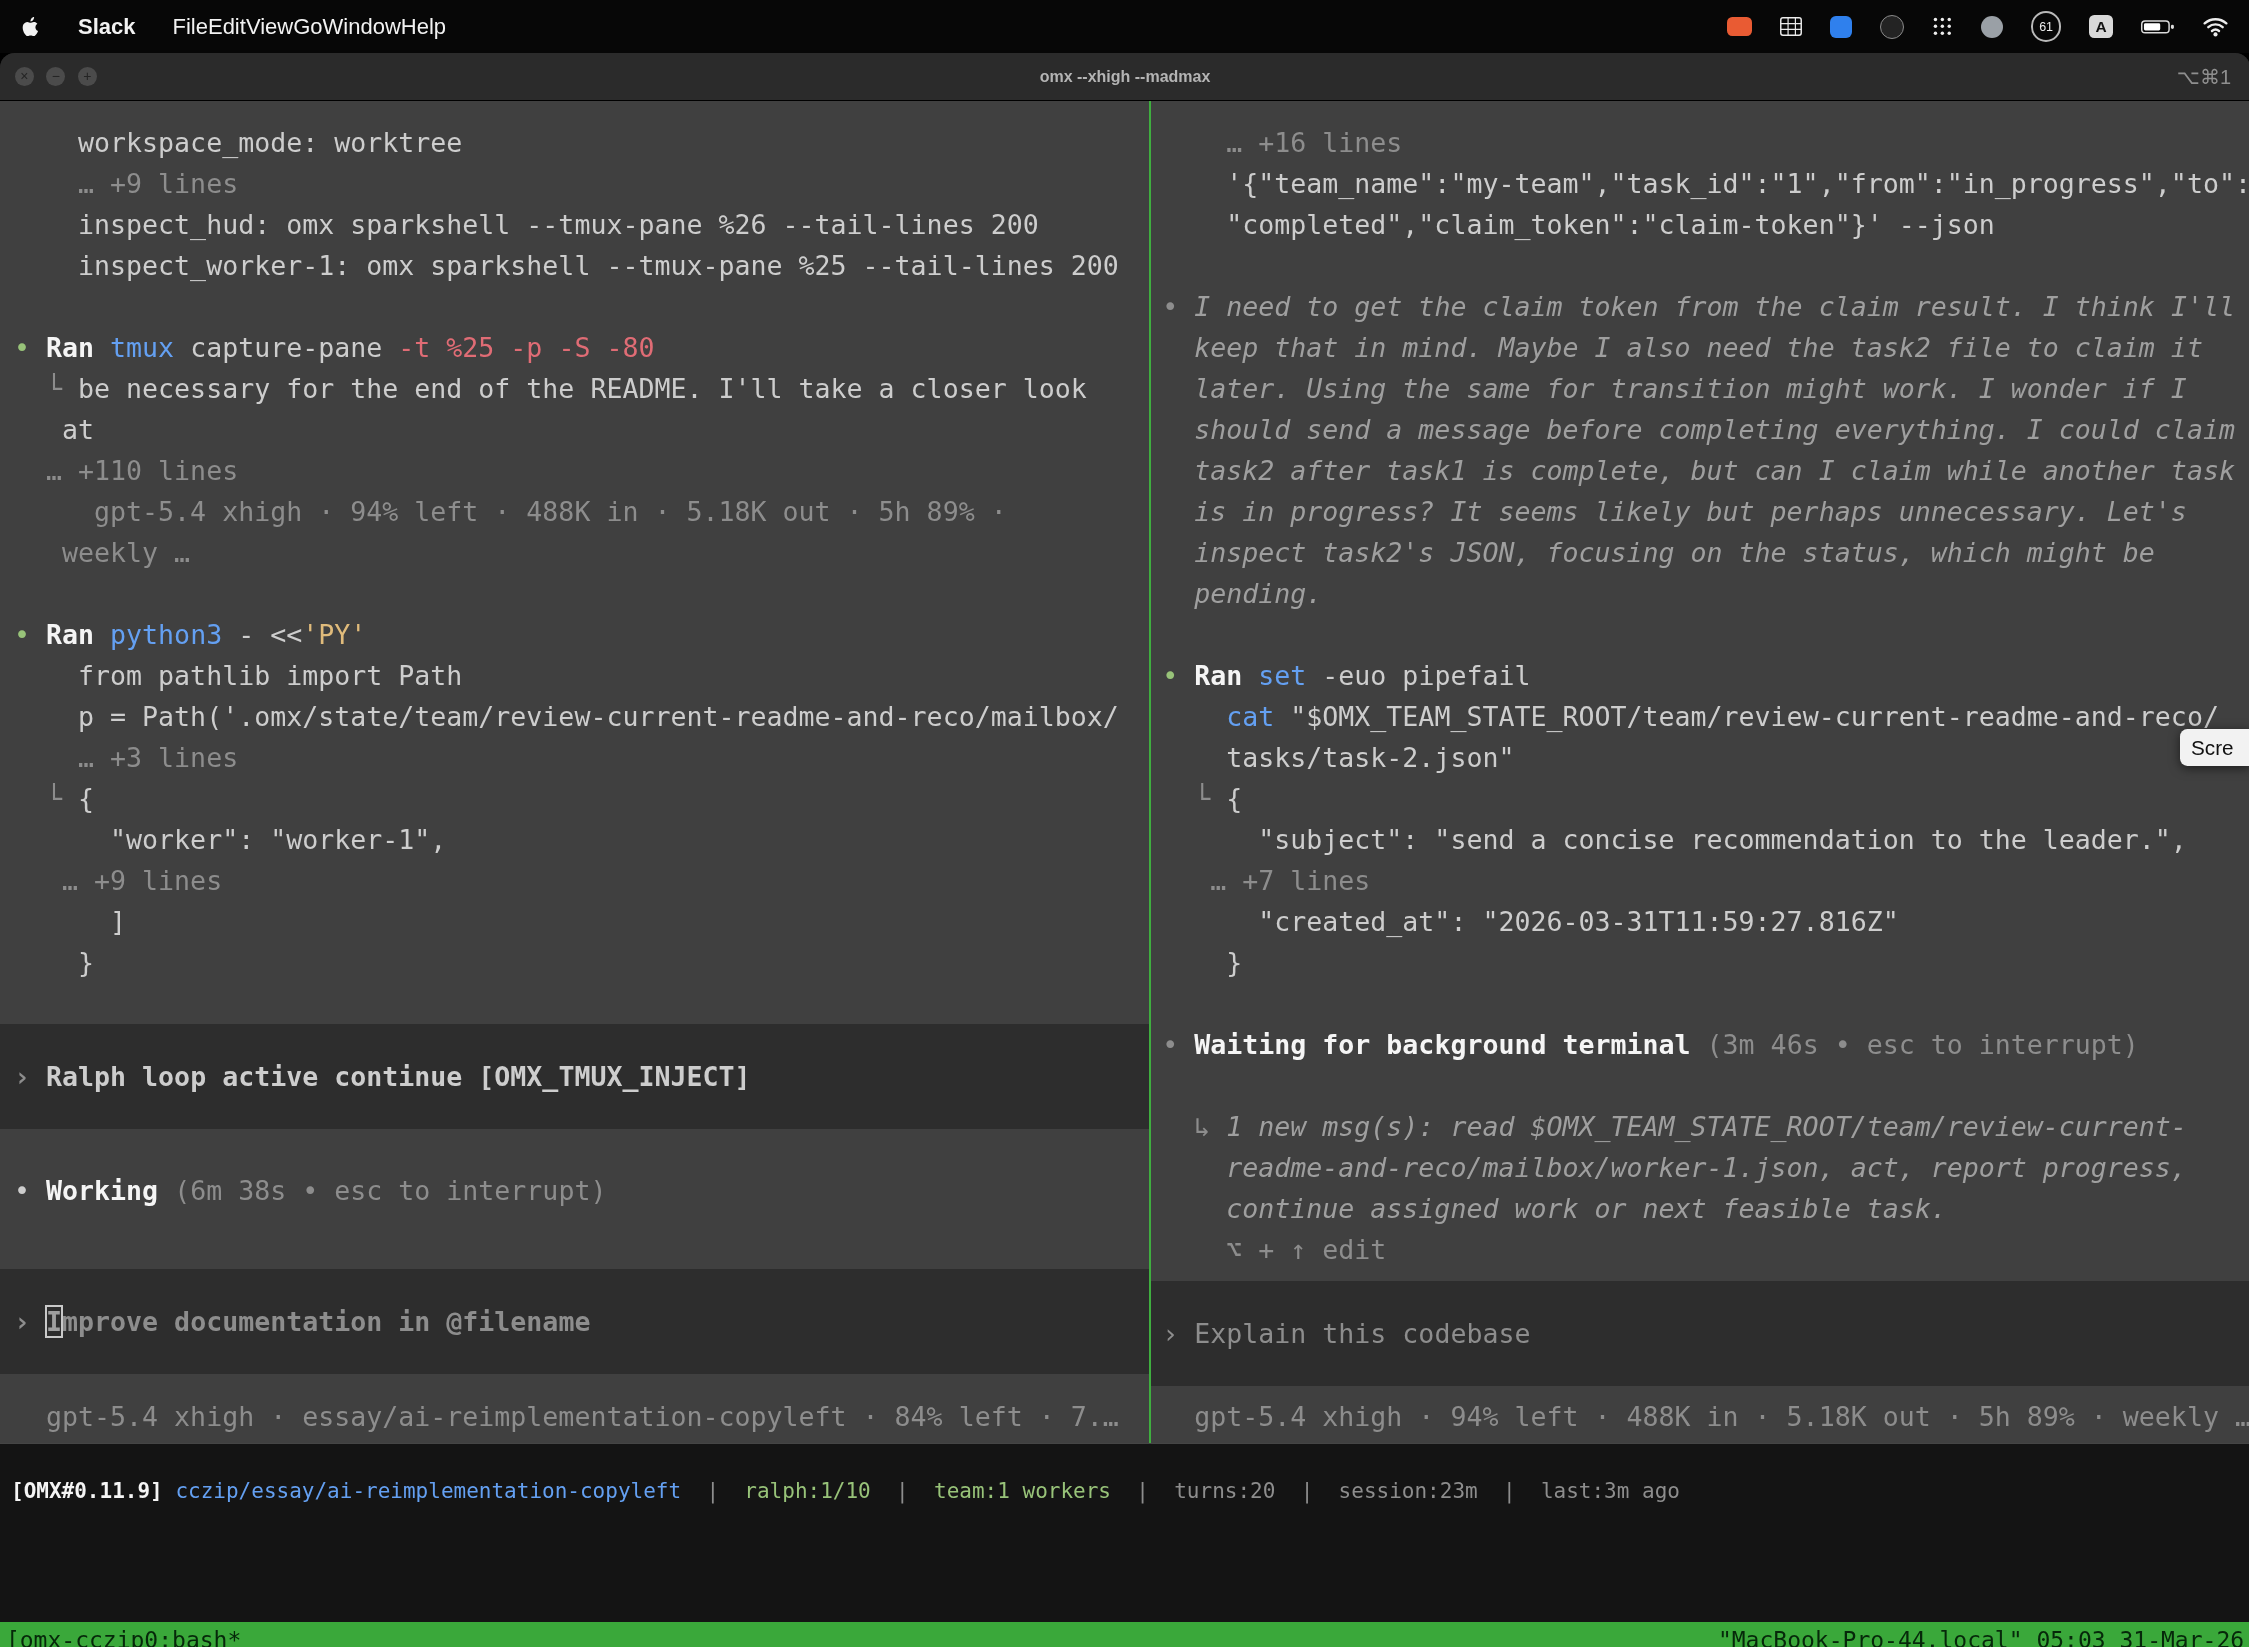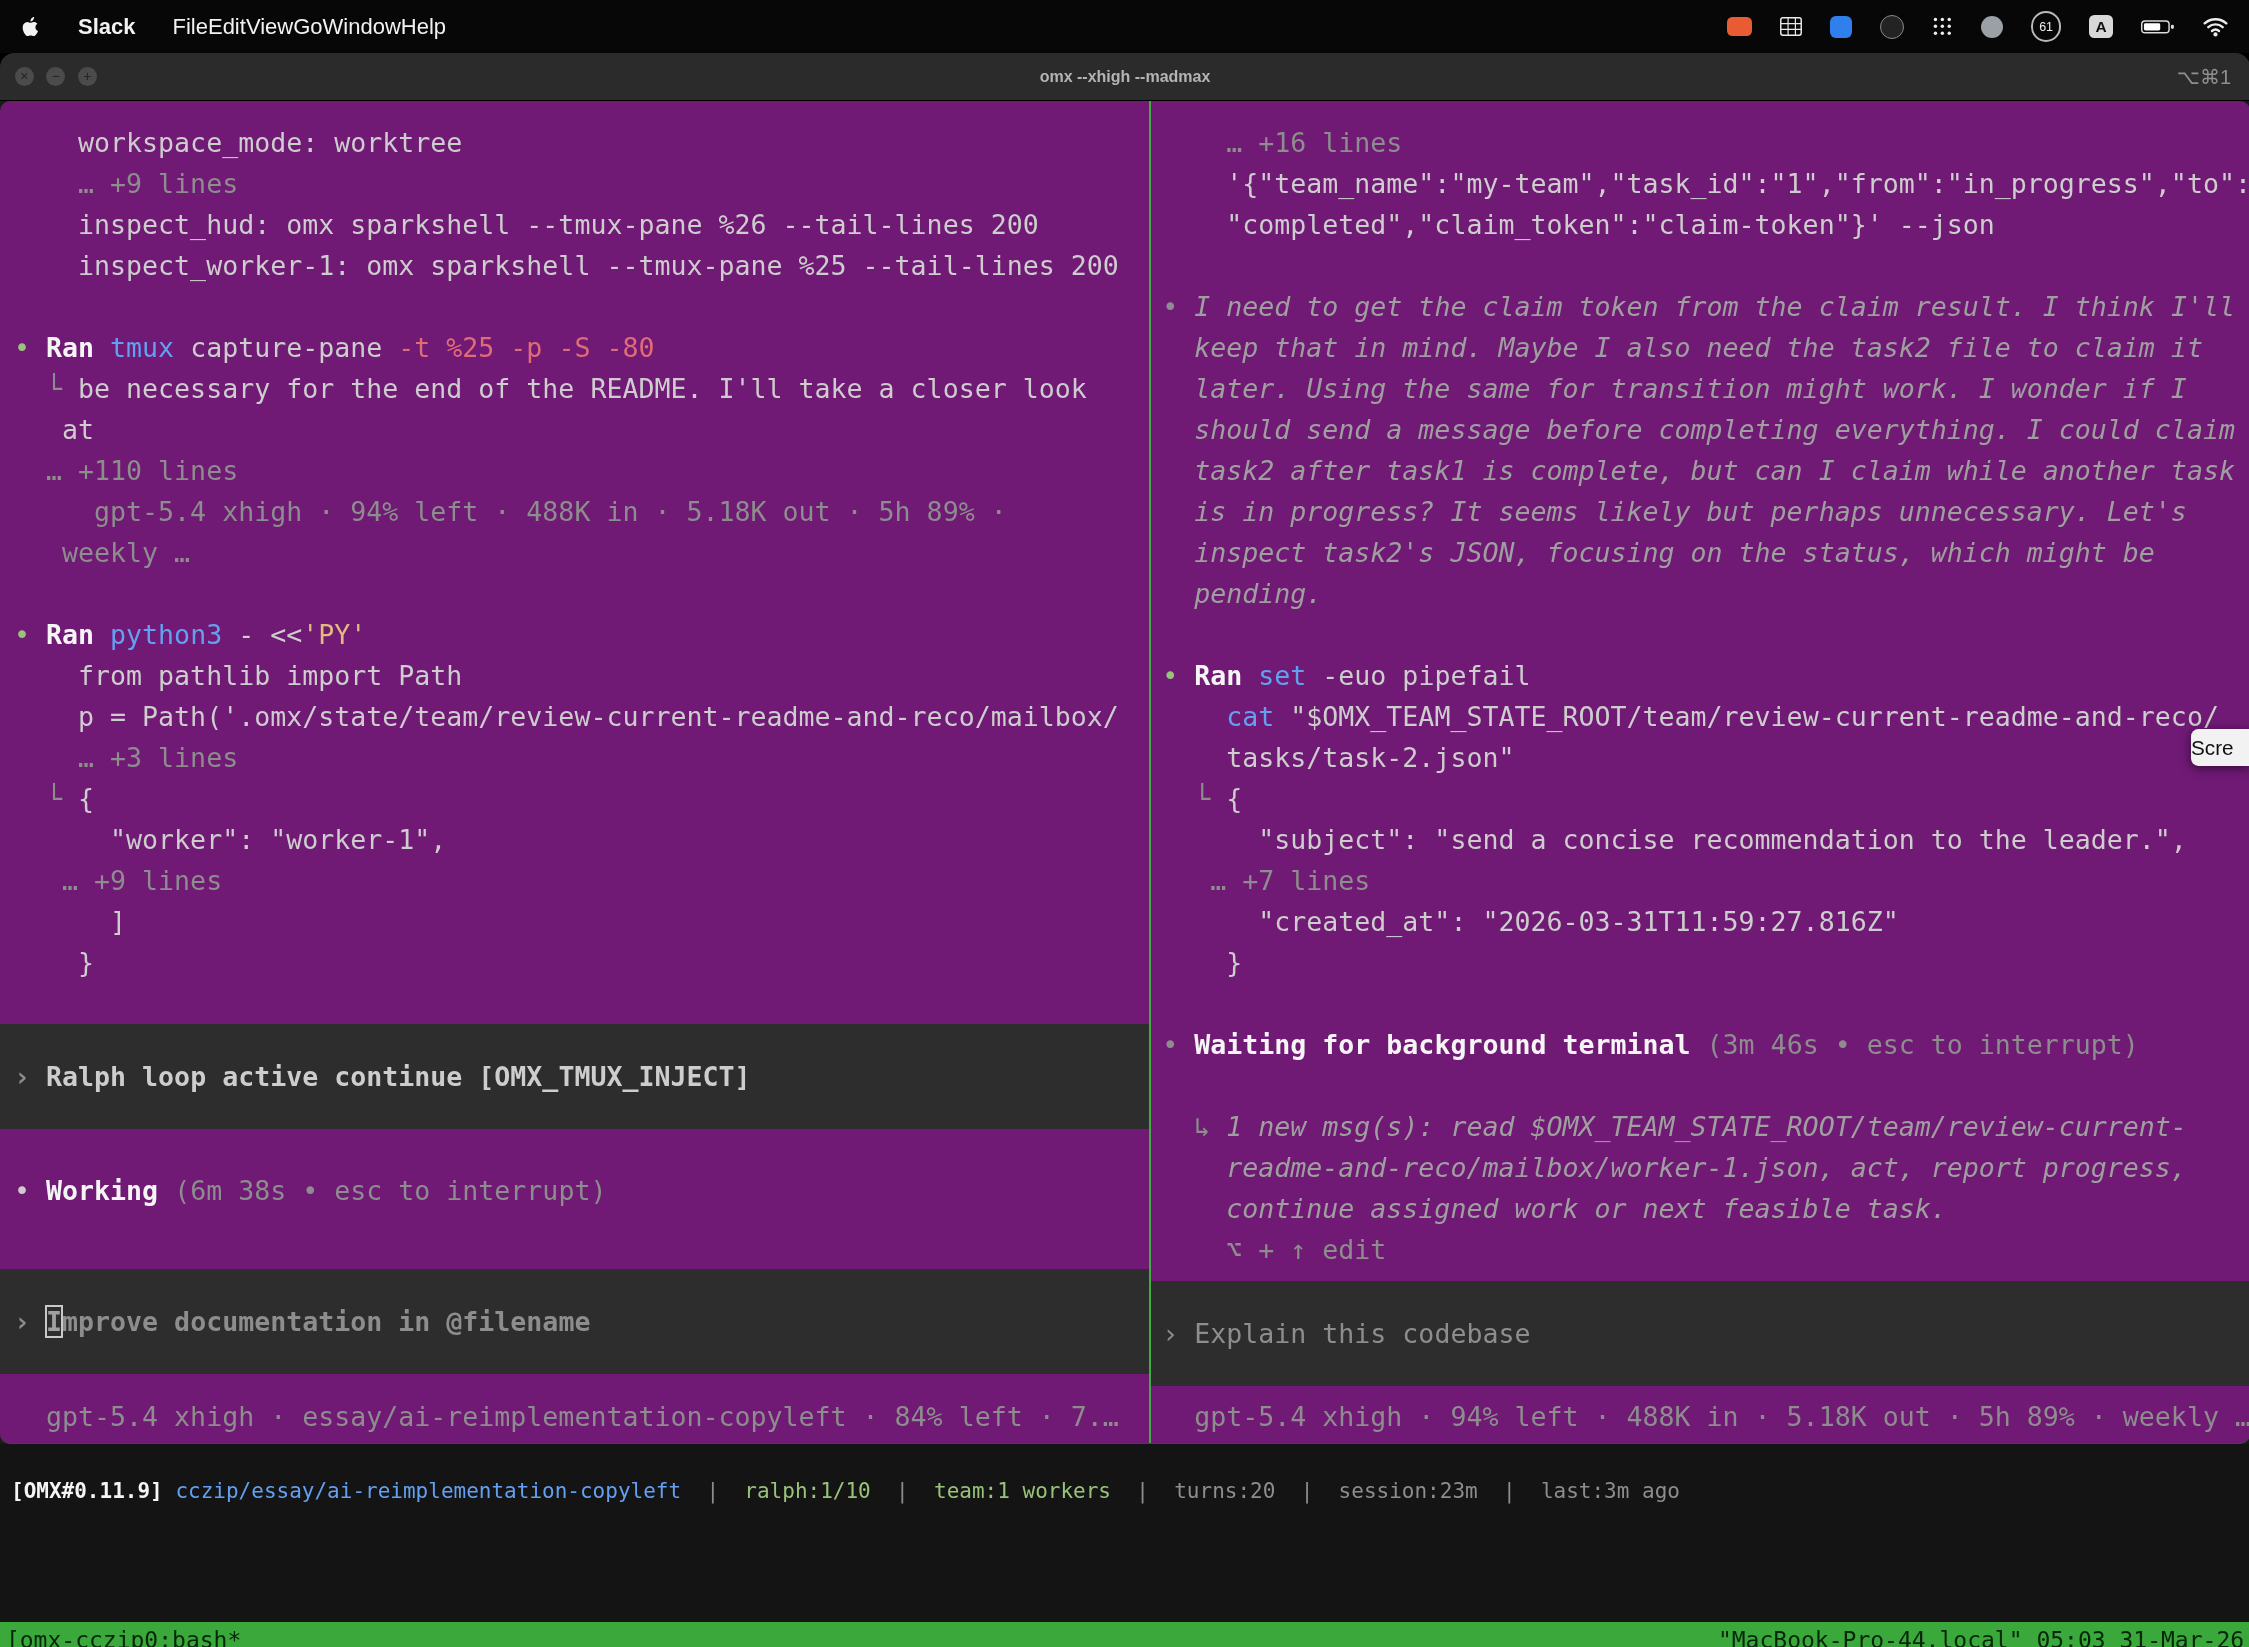--- a/index.html
+++ b/index.html
@@ -31,21 +31,21 @@
              display:flex;align-items:center;position:relative;}
   .traffic{display:flex;gap:12.5px;padding-left:14.8px;}
   .tl-btn{width:19px;height:19px;border-radius:50%;background:#4b4b4b;color:#242424;
           font-size:14px;line-height:19px;text-align:center;font-family:"Liberation Sans",sans-serif;}
   .window-title{position:absolute;left:50%;transform:translateX(-50%);color:#b4b4b4;
                 font-size:16px;font-weight:600;font-family:"Liberation Sans",sans-serif;}
   .shortcut{margin-left:auto;padding-right:19px;color:#8f8f8f;font-size:20px;
             font-family:"Liberation Sans",sans-serif;}
 
   
-  .terminal{position:relative;height:1342px;display:flex;background:#701a75;border-bottom:0.7px solid #454545;border-radius:10px;}
+  .terminal{position:relative;height:1342px;display:flex;background:#404040;border-bottom:0.7px solid #454545;}
   .pane{position:relative;overflow:hidden;font-size:26.6px;line-height:41px;color:#cdcdcd;padding-top:20.7px;}
   .pane-left{width:1135px;padding-left:14px;}
   .divider{width:2.2px;background:#3fae3f;}
   .pane-right{flex:1;padding-left:11px;}
   .tl{height:41px;white-space:pre;}
   .band{height:auto;padding-top:32px;padding-bottom:32px;background:#2d2d2d;}
   .pane-left .band{margin-left:-14px;padding-left:14px;font-weight:bold;}
   .pane-right .band{margin-left:-11px;padding-left:11px;}
   .pane-bottom{position:absolute;left:0;right:0;bottom:0;padding-bottom:5.9px;}
   .pane-left .pane-bottom{padding-left:14px;}
@@ -62,21 +62,21 @@
   .s-cur{color:#9f9f9f;outline:2.2px solid #c9c9c9;outline-offset:-1.5px;}
 
   
   .hud{height:151px;background:#141414;padding-top:26.6px;padding-left:11px;
        font-size:21px;line-height:41px;}
   .tmux-bar{height:36px;background:#3aa83a;color:#06280a;display:flex;align-items:center;
             justify-content:space-between;font-size:23px;padding:0 5.9px;white-space:pre;}
 
   
   .notif{position:absolute;top:729px;right:0;width:59px;height:37px;background:#f2f2f2;color:#111;
-         border-radius:7.4px 0 0 7.4px;display:flex;align-items:center;padding-left:0;
+         border-radius:7.4px 0 0 7.4px;display:flex;align-items:center;padding-left:11px;
          font-family:"Liberation Sans",sans-serif;font-size:20.7px;box-shadow:0 2.2px 10.3px rgba(0,0,0,.55);z-index:40;}
 </style>
 </head>
 <body>
 
 <div id="screen">
 
   <div class="menu-bar">
     <div class="menu-left">
       <span class="icn">

